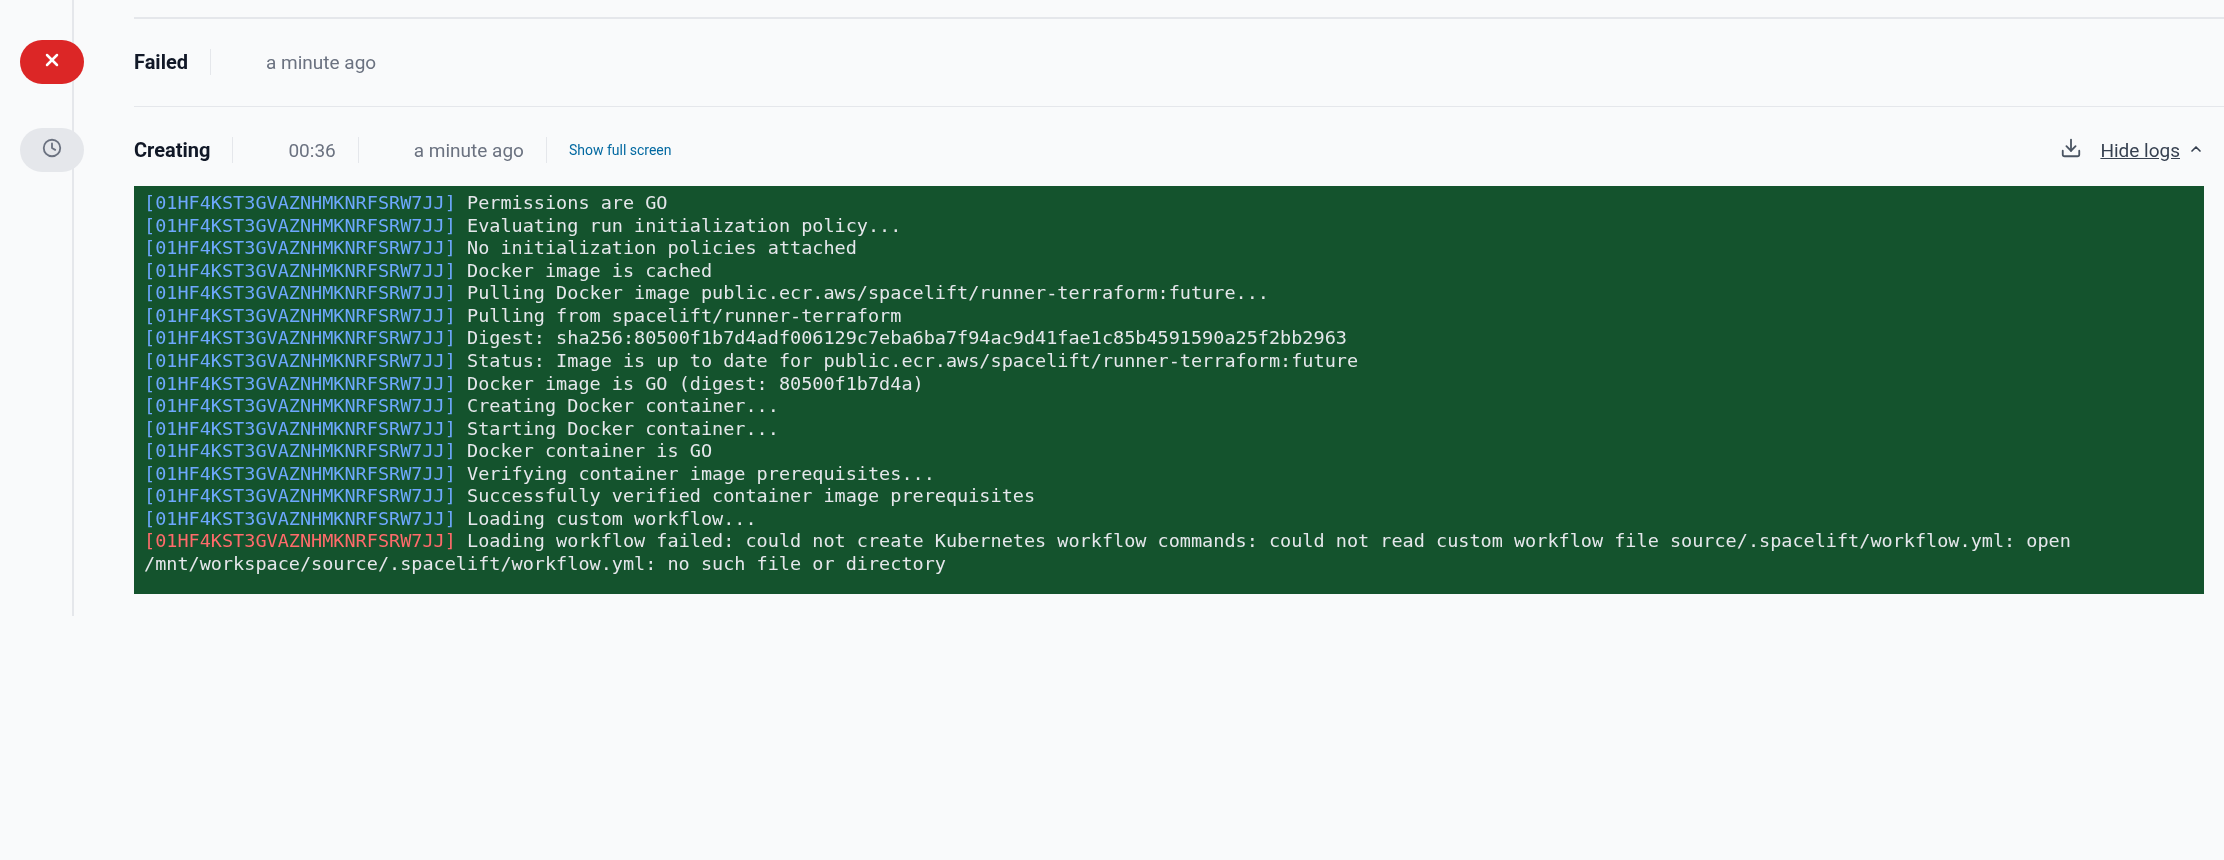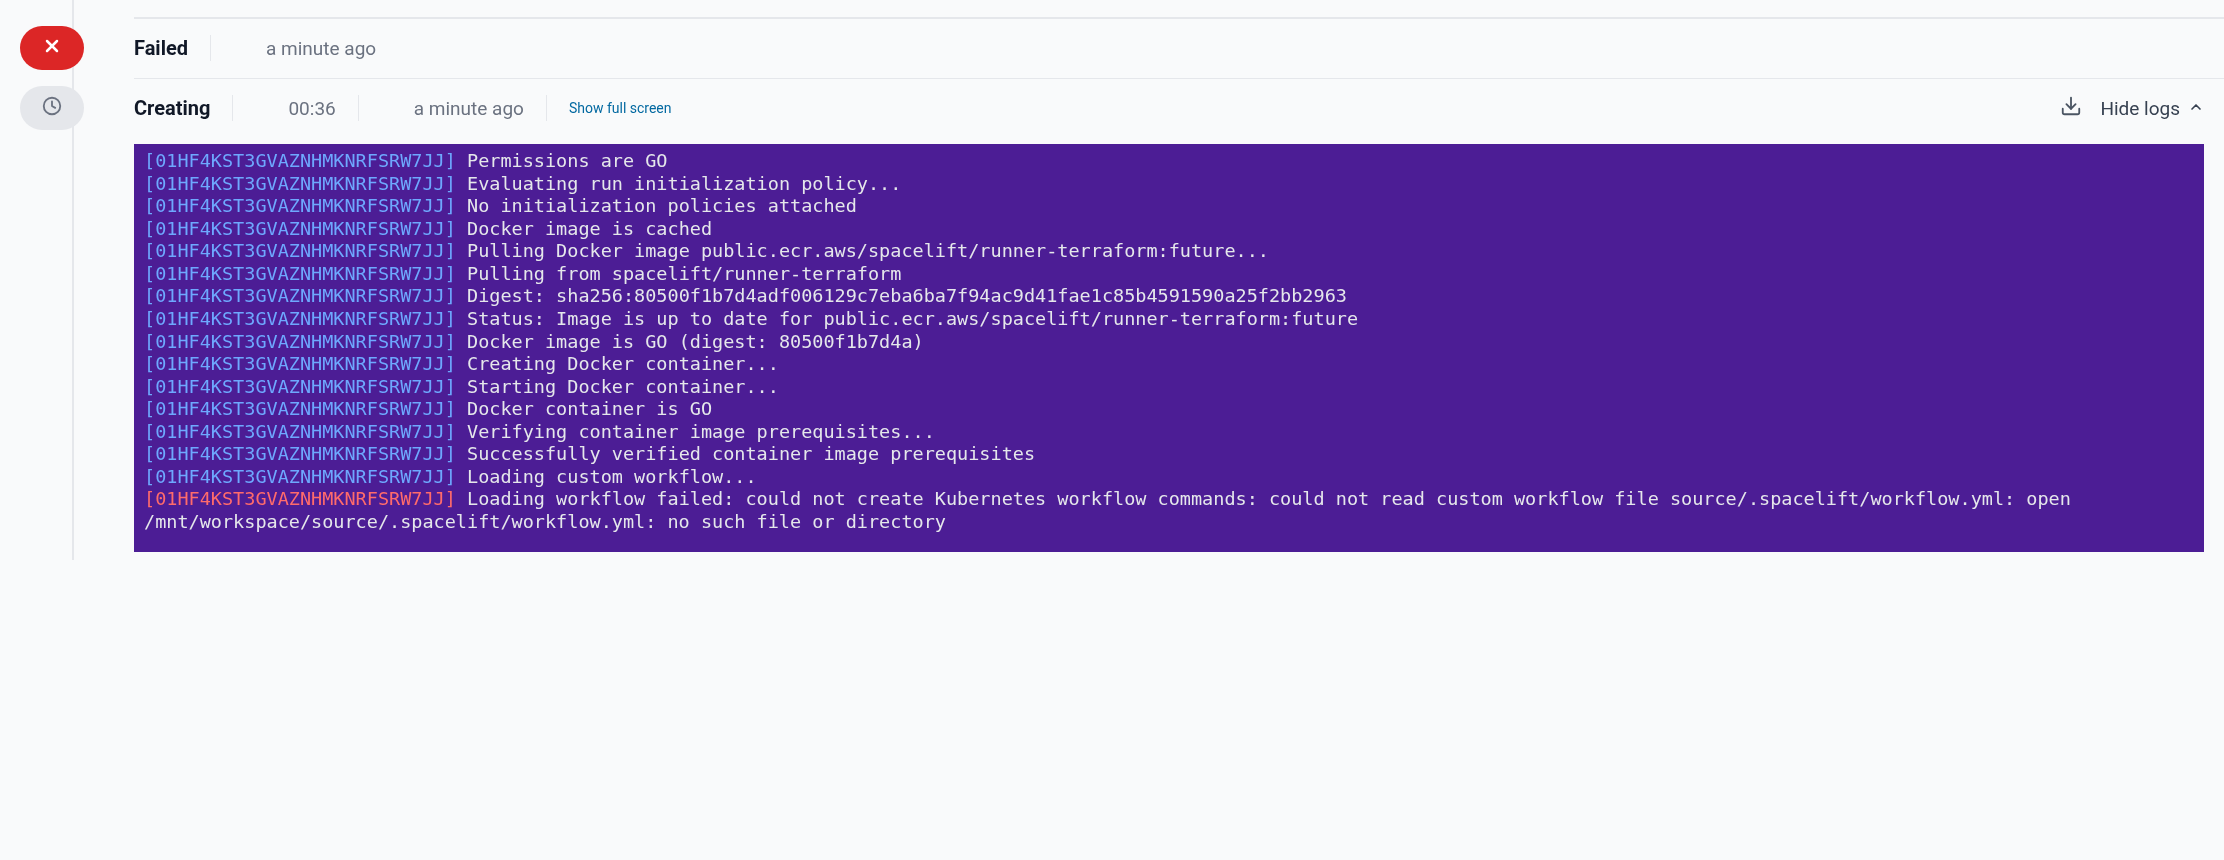--- a/index.html
+++ b/index.html
@@ -23,21 +23,21 @@
       top: 0;
       bottom: 0;
       width: 2px;
       background: #e5e7eb;
       z-index: 0;
     }
     .row {
       display: flex;
       align-items: flex-start;
       gap: 30px;
-      padding: 8px 0;
+      padding: 22px 0;
       position: relative;
     }
     .row-separator {
       content: "";
       position: absolute;
       left: 134px;
       right: 0;
       top: 0;
       height: 1px;
       background: #e5e7eb;
@@ -112,24 +112,25 @@
       display: flex;
       align-items: center;
     }
     .hide-logs {
       display: flex;
       align-items: center;
       gap: 8px;
       font-size: 19px;
       color: #374151;
       cursor: pointer;
+      text-decoration: underline;
     }
     .terminal {
       margin-top: 14px;
-      background: #4c1d95;
+      background: #14532d;
       color: #e5e7eb;
       font-family: "SF Mono", "Menlo", "Consolas", monospace;
       font-size: 18.5px;
       line-height: 1.22;
       padding: 6px 10px 18px 10px;
       overflow-x: auto;
       white-space: pre-wrap;
       word-break: break-word;
     }
     .log-line {

